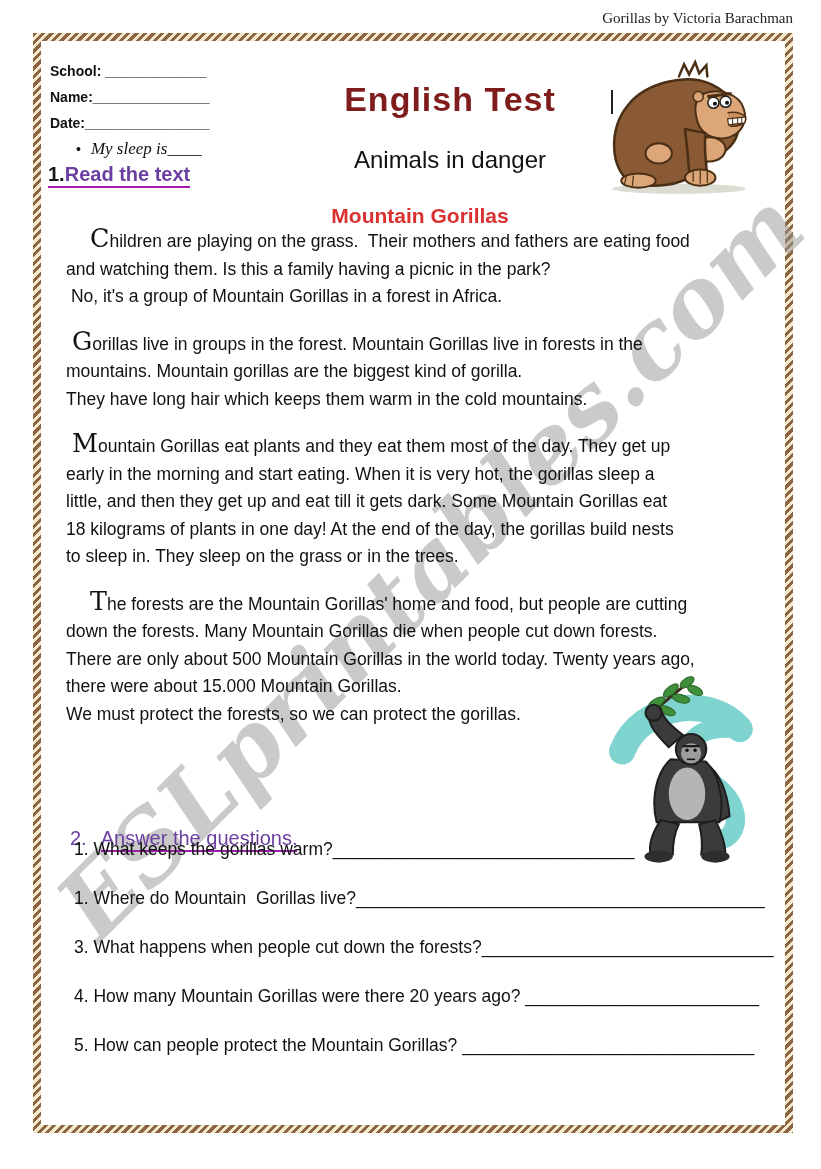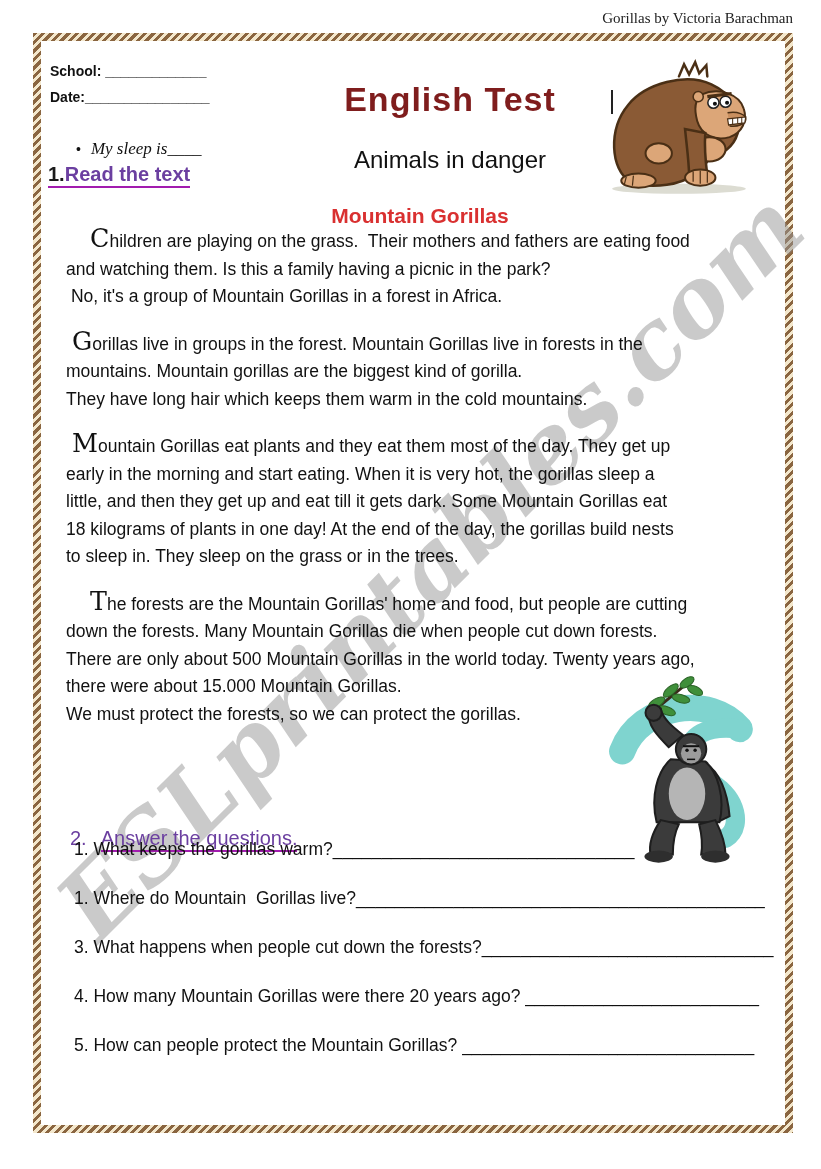--- a/index.html
+++ b/index.html
@@ -66,20 +66,21 @@
   <div class="frame">
     <div class="frame-inner"></div>
   </div>
 
   <div class="watermark">
     <span>ESLprintables.com</span>
   </div>
 
   <div class="layer student-info">
     <div>School: _____________</div>
+    <div>Name:_______________</div>
     <div>Date:________________</div>
   </div>
 
   <div class="layer mark-row">
     <span class="bullet">•</span>
     <span class="mark-text">My sleep is____</span>
   </div>
 
   <div class="layer section1">
     <span class="u-purple"><span class="num-black">1.</span><span class="purple">Read the text</span></span>

